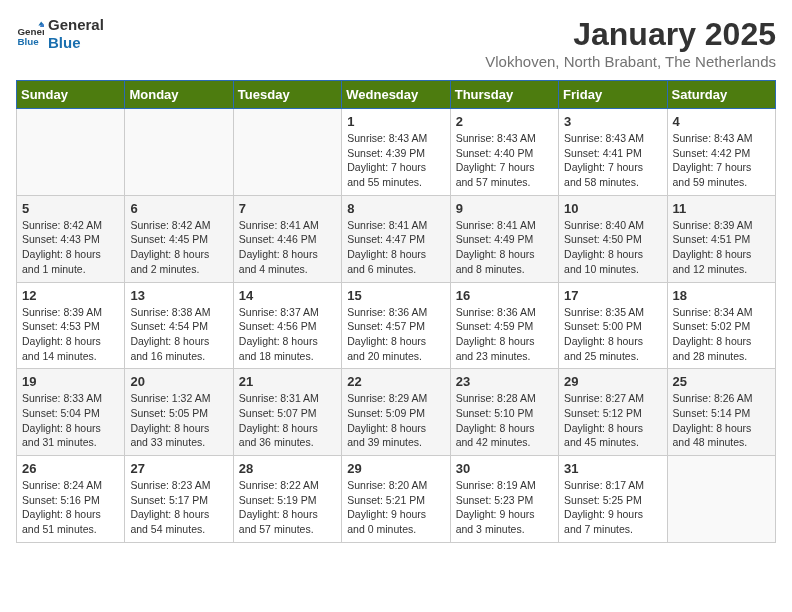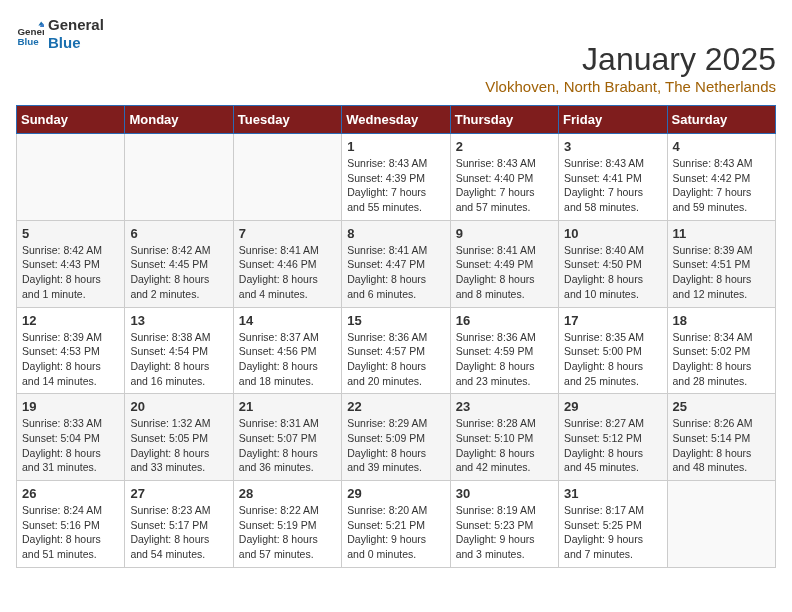--- a/index.html
+++ b/index.html
@@ -23,35 +23,34 @@
     }
     .logo-icon {
       width: 28px;
       height: 28px;
     }
     .title-block {
       text-align: right;
     }
     .month-title {
       font-size: 32px;
-      font-weight: normal;
+      font-weight: bold;
       color: #333;
-      margin-top: 25px;
     }
     .location-title {
       font-size: 15px;
-      color: #a16207;
+      color: #737373;
     }
     table {
       width: 100%;
       border-collapse: collapse;
       table-layout: fixed;
     }
     thead th {
-      background-color: #7f1d1d;
+      background-color: #4d7c0f;
       color: #fff;
       font-size: 13px;
       font-weight: bold;
       padding: 6px 4px;
       text-align: left;
       border: 1px solid #2a6ab5;
     }
     tbody td {
       vertical-align: top;
       border: 1px solid #ccc;

